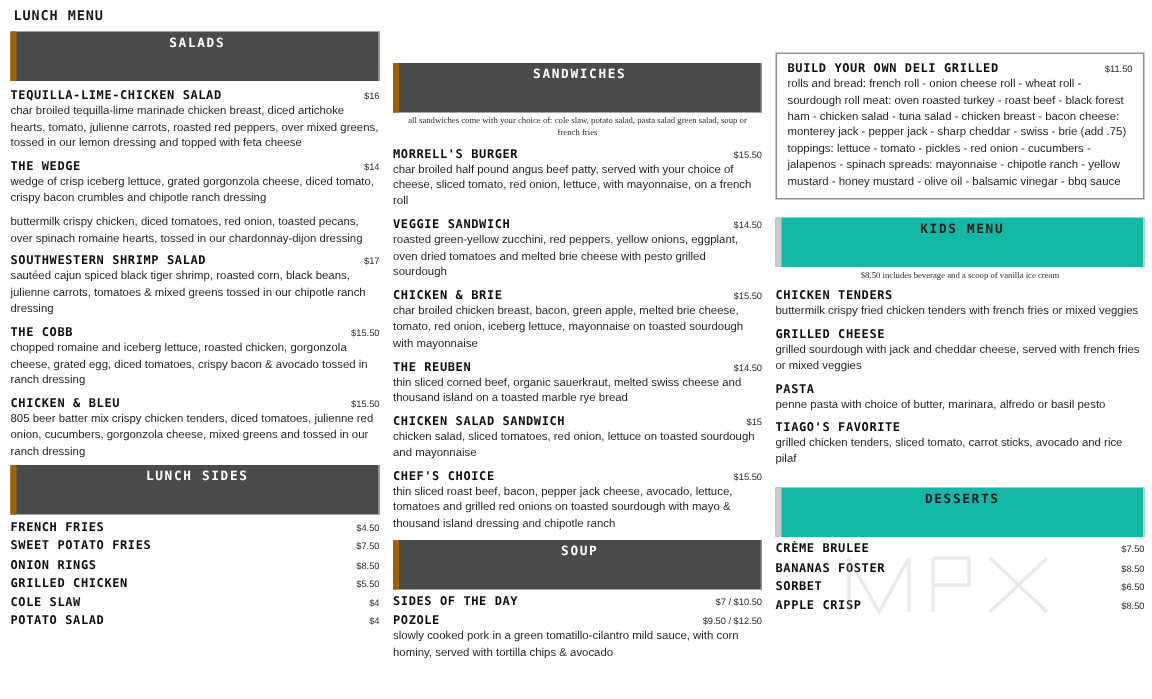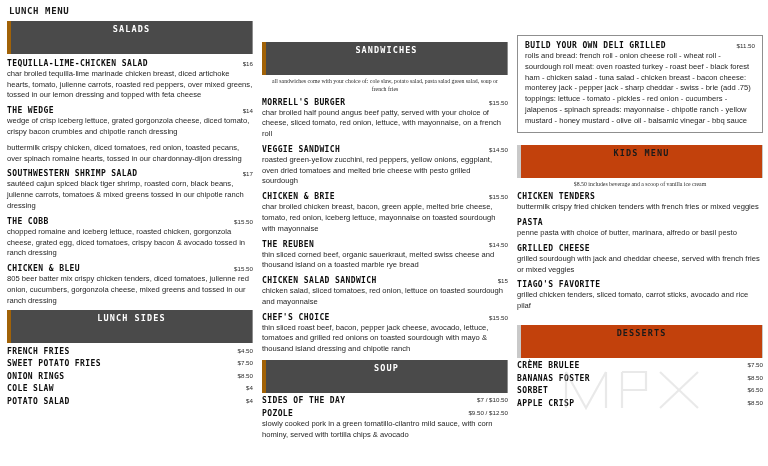--- a/index.html
+++ b/index.html
@@ -54,21 +54,21 @@
     font-size: 8.5px;
     letter-spacing: 1.1px;
     text-align: center;
     padding: 4px 0 20px;
     line-height: 1.05;
     border-left: 4px solid #a16207;
     border-right: 1px solid #8d8d8d;
     box-sizing: border-box;
   }
   .bar.light {
-    background: #c2410c;
+    background: #14b8a6;
     color: #1a1a1a;
     border-color: #c9c9c9;
   }
   .bar-note {
     font-family: "Liberation Serif", serif;
     font-size: 5.8px;
     text-align: center;
     line-height: 1.35;
     color: #2a2a2a;
     padding: 3px 6px 2px;
@@ -103,21 +103,21 @@
     font-family: "Liberation Sans", sans-serif;
     font-size: 7.6px;
     line-height: 1.42;
     color: #1f1f1f;
     margin-top: 1px;
   }
 
   
   .row {
     display: flex;
-    align-items: flex-start;
+    align-items: flex-end;
     justify-content: space-between;
     margin-top: 3.5px;
   }
   .row .item-name { font-size: 8px; }
 
   
   .box {
     border: 1px solid #8f8f8f;
     padding: 5px 7px 6px;
     box-sizing: border-box;
@@ -201,20 +201,24 @@
       </div>
       <div class="row">
         <span class="item-name">SWEET POTATO FRIES</span>
         <span class="item-price">$7.50</span>
       </div>
       <div class="row">
         <span class="item-name">ONION RINGS</span>
         <span class="item-price">$8.50</span>
       </div>
       <div class="row">
+        <span class="item-name">GRILLED CHICKEN</span>
+        <span class="item-price">$5.50</span>
+      </div>
+      <div class="row">
         <span class="item-name">COLE SLAW</span>
         <span class="item-price">$4</span>
       </div>
       <div class="row">
         <span class="item-name">POTATO SALAD</span>
         <span class="item-price">$4</span>
       </div>
 
     </div>
 
@@ -303,32 +307,32 @@
       <div class="item" style="margin-top:1px;">
         <div class="item-head">
           <span class="item-name">CHICKEN TENDERS</span>
           <span class="item-price"></span>
         </div>
         <div class="item-desc">buttermilk crispy fried chicken tenders with french fries or mixed veggies</div>
       </div>
 
       <div class="item">
         <div class="item-head">
+          <span class="item-name">GRILLED CHEESE</span>
+          <span class="item-price"></span>
+        </div>
+        <div class="item-desc">grilled sourdough with jack and cheddar cheese, served with french fries or mixed veggies</div>
+      </div>
+
+      <div class="item">
+        <div class="item-head">
           <span class="item-name">PASTA</span>
           <span class="item-price"></span>
         </div>
         <div class="item-desc">penne pasta with choice of butter, marinara, alfredo or basil pesto</div>
-      </div>
-
-      <div class="item">
-        <div class="item-head">
-          <span class="item-name">GRILLED CHEESE</span>
-          <span class="item-price"></span>
-        </div>
-        <div class="item-desc">grilled sourdough with jack and cheddar cheese, served with french fries or mixed veggies</div>
       </div>
 
       <div class="item">
         <div class="item-head">
           <span class="item-name">TIAGO'S FAVORITE</span>
           <span class="item-price"></span>
         </div>
         <div class="item-desc">grilled chicken tenders, sliced tomato, carrot sticks, avocado and rice pilaf</div>
       </div>
 

